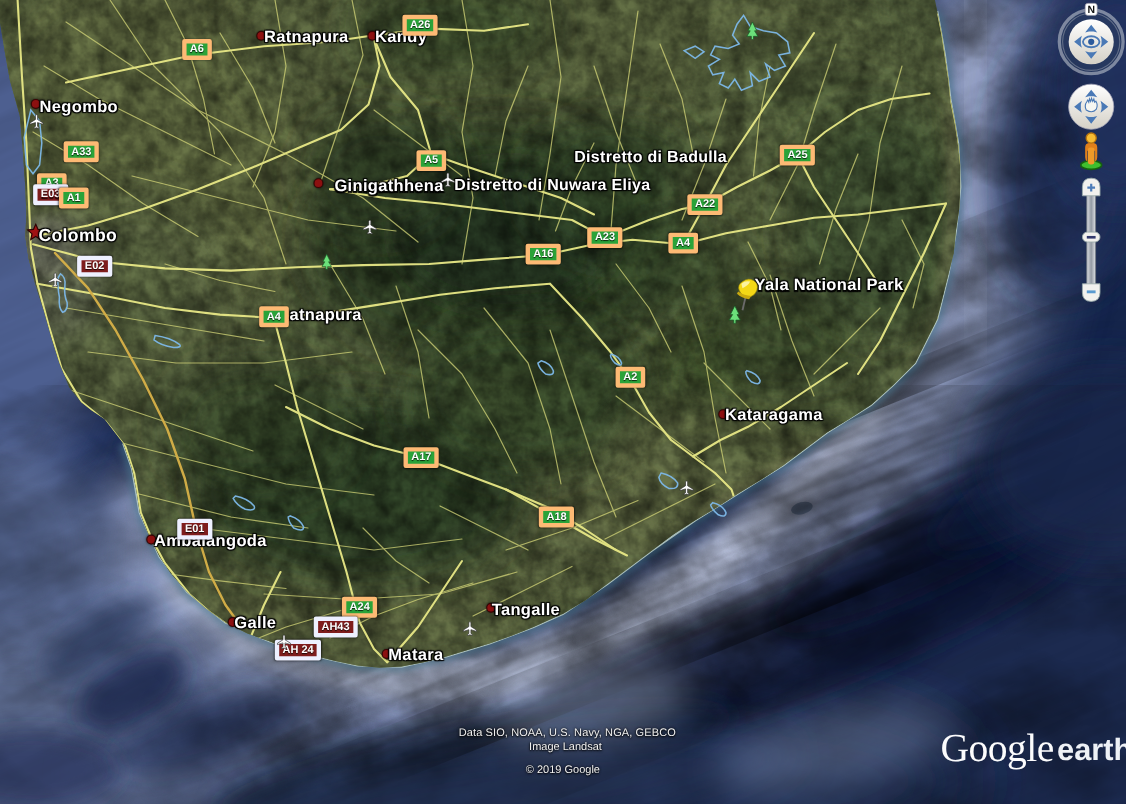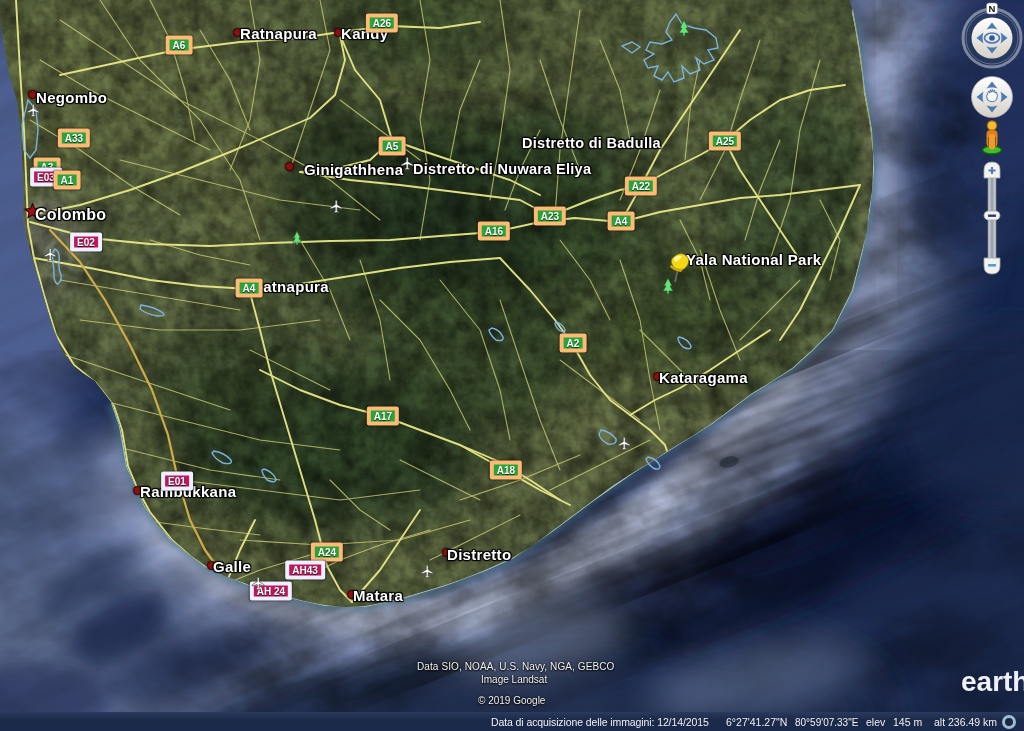--- a/index.html
+++ b/index.html
@@ -2,21 +2,21 @@
 <html><head><meta charset="utf-8"><style>
 html,body{margin:0;padding:0;background:#000}
 #stage{position:relative;width:1024px;height:731px;overflow:hidden;font-family:"Liberation Sans",sans-serif;background:#24345c}
 #stage svg.map{position:absolute;left:0;top:0}
 .lbl{position:absolute;color:#fff;font-size:15px;font-weight:bold;letter-spacing:0.3px;white-space:nowrap;
  text-shadow:-1px -1px 1px #000,1px -1px 1px #000,-1px 1px 1px #000,1px 1px 1px #000,0 0 2px #000}
 .dot{position:absolute;width:7px;height:7px;border-radius:50%;background:#8c1010;border:1px solid #3a0505;box-shadow:0 0 2px rgba(0,0,0,.8)}
 .badge{position:absolute;transform:translate(-50%,-50%);font-size:10px;font-weight:bold;color:#fff;
  background:#2aa339;border:4px solid #fdba74;border-radius:2px;padding:0px 3px;line-height:11px;
  text-shadow:0 1px 1px rgba(0,0,0,.8);box-shadow:0 0 2px rgba(0,0,0,.6)}
-.badge.blue{background:#be185d;border-color:#eef0ff}
+.badge.blue{background:#7f1d1d;border-color:#eef0ff}
 .cr{position:absolute;color:#f2f2f2;font-size:10px;white-space:nowrap;text-shadow:0 1px 2px #000,0 0 2px #000}
 #sbar{position:absolute;left:0;top:712px;width:1024px;height:19px;
  background:linear-gradient(180deg,#2a3a5e 0%,#1c2a4a 40%,#16234047 100%);background-color:#1d2c4e;}
 #sbar div{position:absolute;top:4px;color:#f0f0f4;font-size:10.5px;white-space:nowrap}
 </style></head><body>
 <div id="stage">
 <svg class="map" width="1024" height="731" viewBox="0 0 1024 731">
 <defs>
   <filter id="b30" x="-60%" y="-60%" width="220%" height="220%">
           <feGaussianBlur stdDeviation="30"></feGaussianBlur>
@@ -323,27 +323,27 @@
 <div class="dot" style="left:285px;top:162px"></div>
 <div class="lbl" style="left:304px;top:161px">Ginigathhena</div>
 <div class="lbl" style="left:413px;top:161px;font-size:14.5px">Distretto di Nuwara Eliya</div>
 <div class="lbl" style="left:522px;top:135px;font-size:14.5px">Distretto di Badulla</div>
 <div class="dot" style="left:246px;top:281px"></div>
 <div class="lbl" style="left:252px;top:278px">Ratnapura</div>
 <div class="lbl" style="left:686px;top:251px">Yala National Park</div>
 <div class="dot" style="left:653px;top:372px"></div>
 <div class="lbl" style="left:659px;top:369px">Kataragama</div>
 <div class="dot" style="left:133px;top:486px"></div>
-<div class="lbl" style="left:140px;top:483px">Rambukkana</div>
+<div class="lbl" style="left:140px;top:483px">Ambalangoda</div>
 <div class="dot" style="left:207px;top:561px"></div>
 <div class="lbl" style="left:213px;top:558px">Galle</div>
 <div class="dot" style="left:347px;top:590px"></div>
 <div class="lbl" style="left:353px;top:587px">Matara</div>
 <div class="dot" style="left:442px;top:548px"></div>
-<div class="lbl" style="left:447px;top:546px">Distretto</div>
+<div class="lbl" style="left:447px;top:546px">Tangalle</div>
 
 <div class="badge" style="left:179px;top:45px">A6</div>
 <div class="badge" style="left:382px;top:23px">A26</div>
 <div class="badge" style="left:74px;top:138px">A33</div>
 <div class="badge" style="left:47px;top:167px">A3</div>
 <div class="badge blue" style="left:46px;top:177px">E03</div>
 <div class="badge" style="left:67px;top:180px">A1</div>
 <div class="badge blue" style="left:86px;top:242px">E02</div>
 <div class="badge" style="left:392px;top:146px">A5</div>
 <div class="badge" style="left:725px;top:141px">A25</div>
@@ -452,28 +452,20 @@
  <rect x="33" y="172" width="8" height="92" rx="3" fill="url(#trk)" stroke="#777e88" stroke-width="0.8" opacity="0.95"></rect>
  <path d="M29,178 L29,170 Q29,162 37,162 Q45,162 45,170 L45,178 Z" fill="#f2f1ee" stroke="#9aa" stroke-width="0.8"></path>
  <path d="M33.5,169.5 L36,169.5 L36,167 L38,167 L38,169.5 L40.5,169.5 L40.5,171.5 L38,171.5 L38,174 L36,174 L36,171.5 L33.5,171.5 Z" fill="#4d7cb8"></path>
  <rect x="29" y="211" width="16" height="9" rx="4.5" fill="#f2f1ee" stroke="#9aa" stroke-width="0.8"></rect>
  <rect x="33" y="214.5" width="8" height="2.4" fill="#333a6e"></rect>
  <path d="M29,258 L45,258 L45,266 Q45,274 37,274 Q29,274 29,266 Z" fill="#f2f1ee" stroke="#9aa" stroke-width="0.8"></path>
  <rect x="33" y="264" width="8" height="2.6" fill="#5b9bd0"></rect>
 </g>
 </svg>
 
+<div style="position:absolute;left:855px;top:659px;color:#fcfcfd;font-family:'Liberation Serif',serif;font-size:36px;letter-spacing:-0.5px">Google</div>
 <div style="position:absolute;left:961px;top:666px;color:#eef1f6;font-family:'Liberation Sans',sans-serif;font-size:28px;font-weight:700">earth</div>
 
 <div class="cr" style="left:417px;top:661px;letter-spacing:0.1px">Data SIO, NOAA, U.S. Navy, NGA, GEBCO</div>
 <div class="cr" style="left:481px;top:674px">Image Landsat</div>
 <div class="cr" style="left:478px;top:695px">© 2019 Google</div>
 
-<div id="sbar">
-  <div style="left:491px;letter-spacing:-0.1px">Data di acquisizione delle immagini: 12/14/2015</div>
-  <div style="left:726px">6°27'41.27"N</div>
-  <div style="left:795px;font-size:10px;top:5px">80°59'07.33"E</div>
-  <div style="left:866px">elev</div>
-  <div style="left:893px">145 m</div>
-  <div style="left:934px">alt 236.49 km</div>
-  <div style="left:1002px;top:3px;width:8px;height:8px;border-radius:50%;border:3px solid #9dbcd8;background:#1c2840"></div>
 </div>
-</div>
 
 </body></html>

